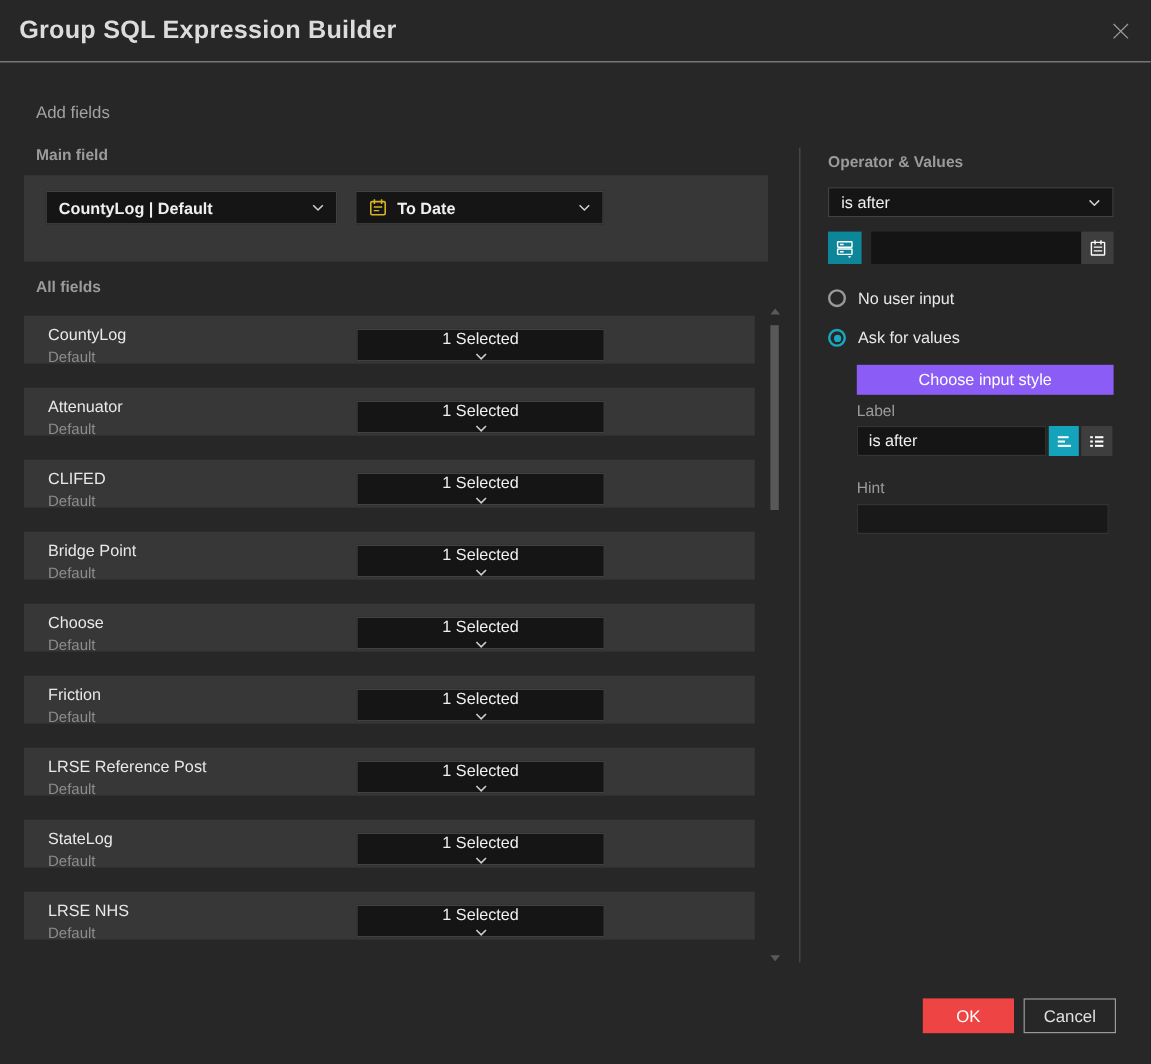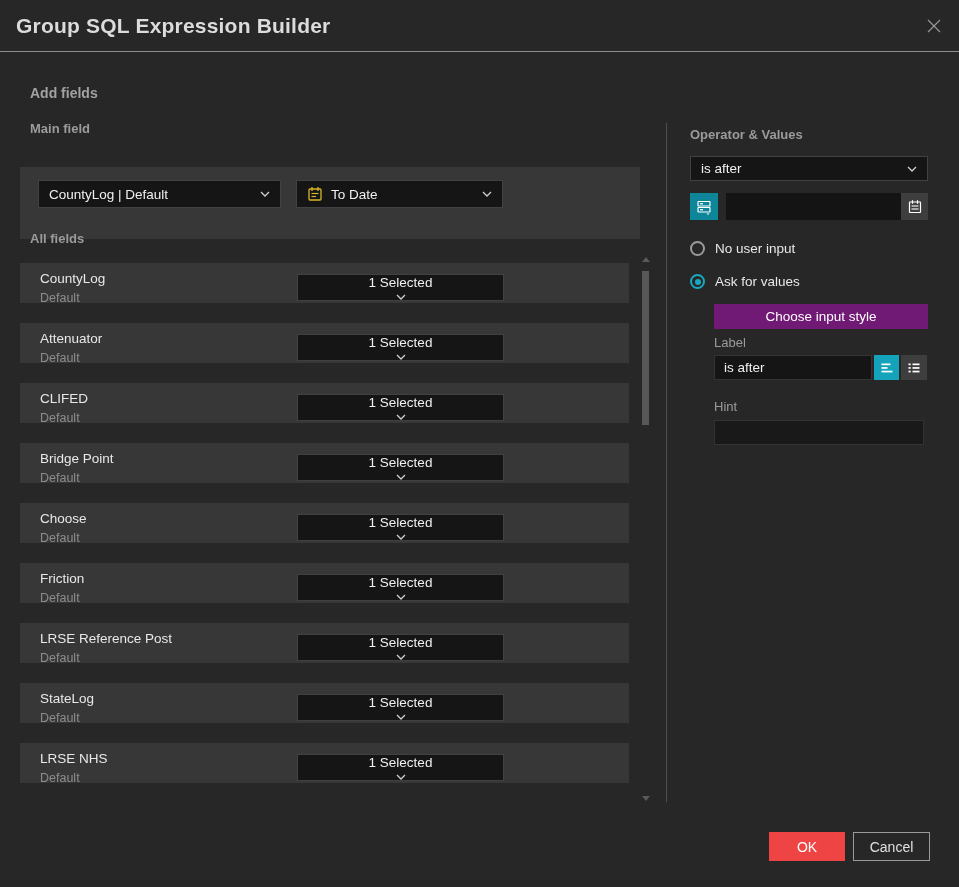--- a/index.html
+++ b/index.html
@@ -13,25 +13,25 @@
   .dialog { position:relative; width:959px; height:887px; background:#272727; }
 
   
   .hdr { position:absolute; left:0; top:0; width:959px; height:52px;
          border-bottom:1px solid #8c8c8c; display:flex; align-items:center; }
   .hdr-title { margin-left:16px; font-size:21px; font-weight:600; color:#dcdcdc; letter-spacing:.2px; }
   .close-btn { position:absolute; right:14px; top:15px; width:22px; height:22px;
                display:flex; align-items:center; justify-content:center; cursor:pointer; }
 
   
-  .h-add { position:absolute; left:30px; top:85px; font-size:14px; font-weight:700; color:#a2a2a2; }
+  .h-add { position:absolute; left:30px; top:85px; font-size:14px; font-weight:400; color:#a2a2a2; }
   .h-sec { position:absolute; font-size:13px; font-weight:600; color:#9b9b9b; }
 
   
-  .main-panel { position:absolute; left:20px; top:167px; width:620px; height:72px; background:#373737; }
+  .main-panel { position:absolute; left:20px; top:146px; width:620px; height:72px; background:#373737;font-weight:bold; }
   .row { position:absolute; left:20px; width:609px; height:40px; background:#373737; }
   .row-name { position:absolute; left:20px; top:8px;  font-size:13.5px; color:#e8e8e8; }
   .row-sub  { position:absolute; left:20px; top:28px; font-size:12.5px; color:#8d8d8d; }
 
   
   .dropdown { background:#151515; border:1px solid #414141; display:flex; align-items:center;
               justify-content:space-between; padding:0 10px; font-size:13.5px; color:#f0f0f0; cursor:pointer; }
   .dropdown .dd-left { display:flex; align-items:center; gap:8px;text-align:right; }
   .txt-input { background:#151515; border:1px solid #333; color:#f0f0f0; font-size:13.5px;
                padding:0 9px; font-family:"Liberation Sans", sans-serif; outline:none; }
@@ -56,21 +56,21 @@
   .stack-btn { left:690px; top:193px; width:28px; height:27px; background:#0d8699; }
   .val-input { position:absolute; left:726px; top:193px; width:175px; height:27px; border:none; background:#141414; }
   .cal-btn   { left:901px; top:193px; width:27px; height:27px; background:#3e3e3e; }
 
   .radio-row { position:absolute; left:690px; display:flex; align-items:center; gap:10px; cursor:pointer; }
   .radio { width:15px; height:15px; border-radius:50%; border:2px solid #9a9a9a; position:relative; flex:0 0 auto; }
   .radio.sel { border-color:#18a8c0; }
   .radio.sel::after { content:""; position:absolute; left:2.5px; top:2.5px; width:6px; height:6px; border-radius:50%; background:#18a8c0; }
   .radio-label { font-size:13.5px; color:#e8e8e8; }
 
-  .choose-btn { position:absolute; left:714px; top:304px; width:214px; height:25px; background:#701a75;
+  .choose-btn { position:absolute; left:714px; top:304px; width:214px; height:25px; background:#8b5cf6;
                 color:#fff; font-size:13.5px; border:none; cursor:pointer; font-family:"Liberation Sans", sans-serif; }
 
   .lbl-label { left:714px; top:335px; font-weight:400; }
   .lbl-input { position:absolute; left:714px; top:355px; width:158px; height:25px; }
   .align-btn { left:874px; top:355px; width:25px; height:25px; background:#14a3bb; }
   .list-btn  { left:901px; top:355px; width:26px; height:25px; background:#3e3e3e; }
 
   .hint-label { left:714px; top:399px; font-weight:400; }
   .hint-input { position:absolute; left:714px; top:420px; width:210px; height:25px; background:#191919; }
 

